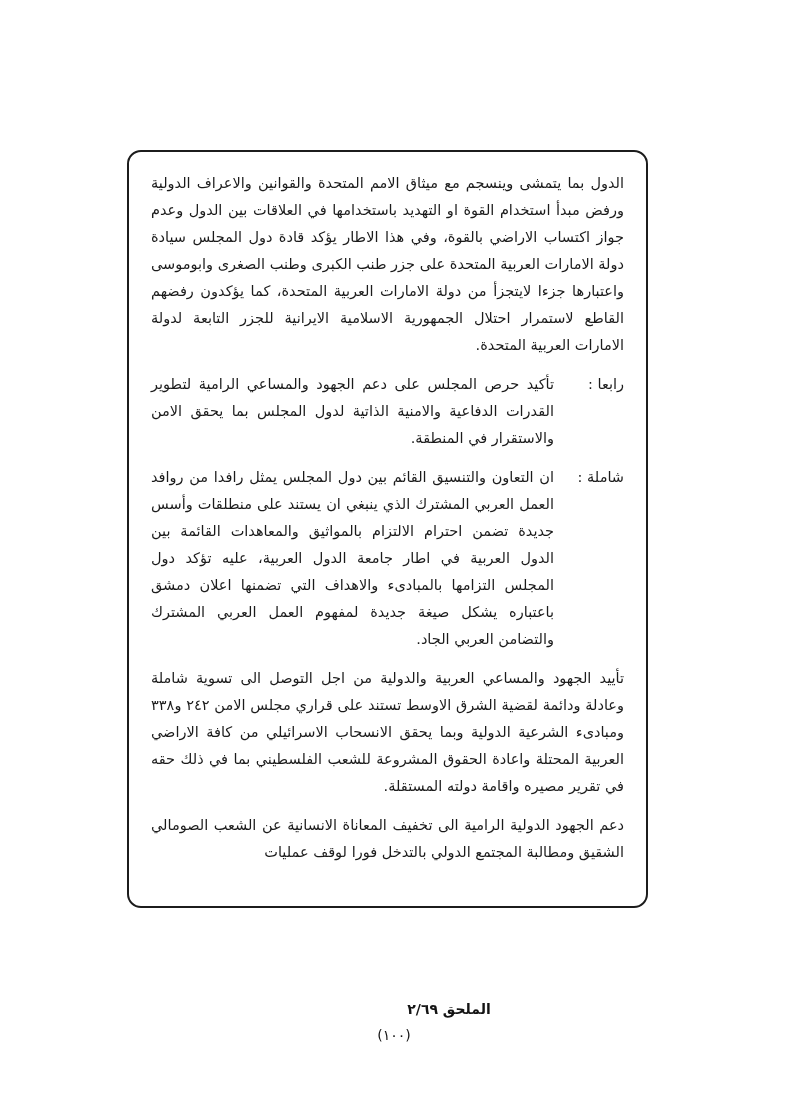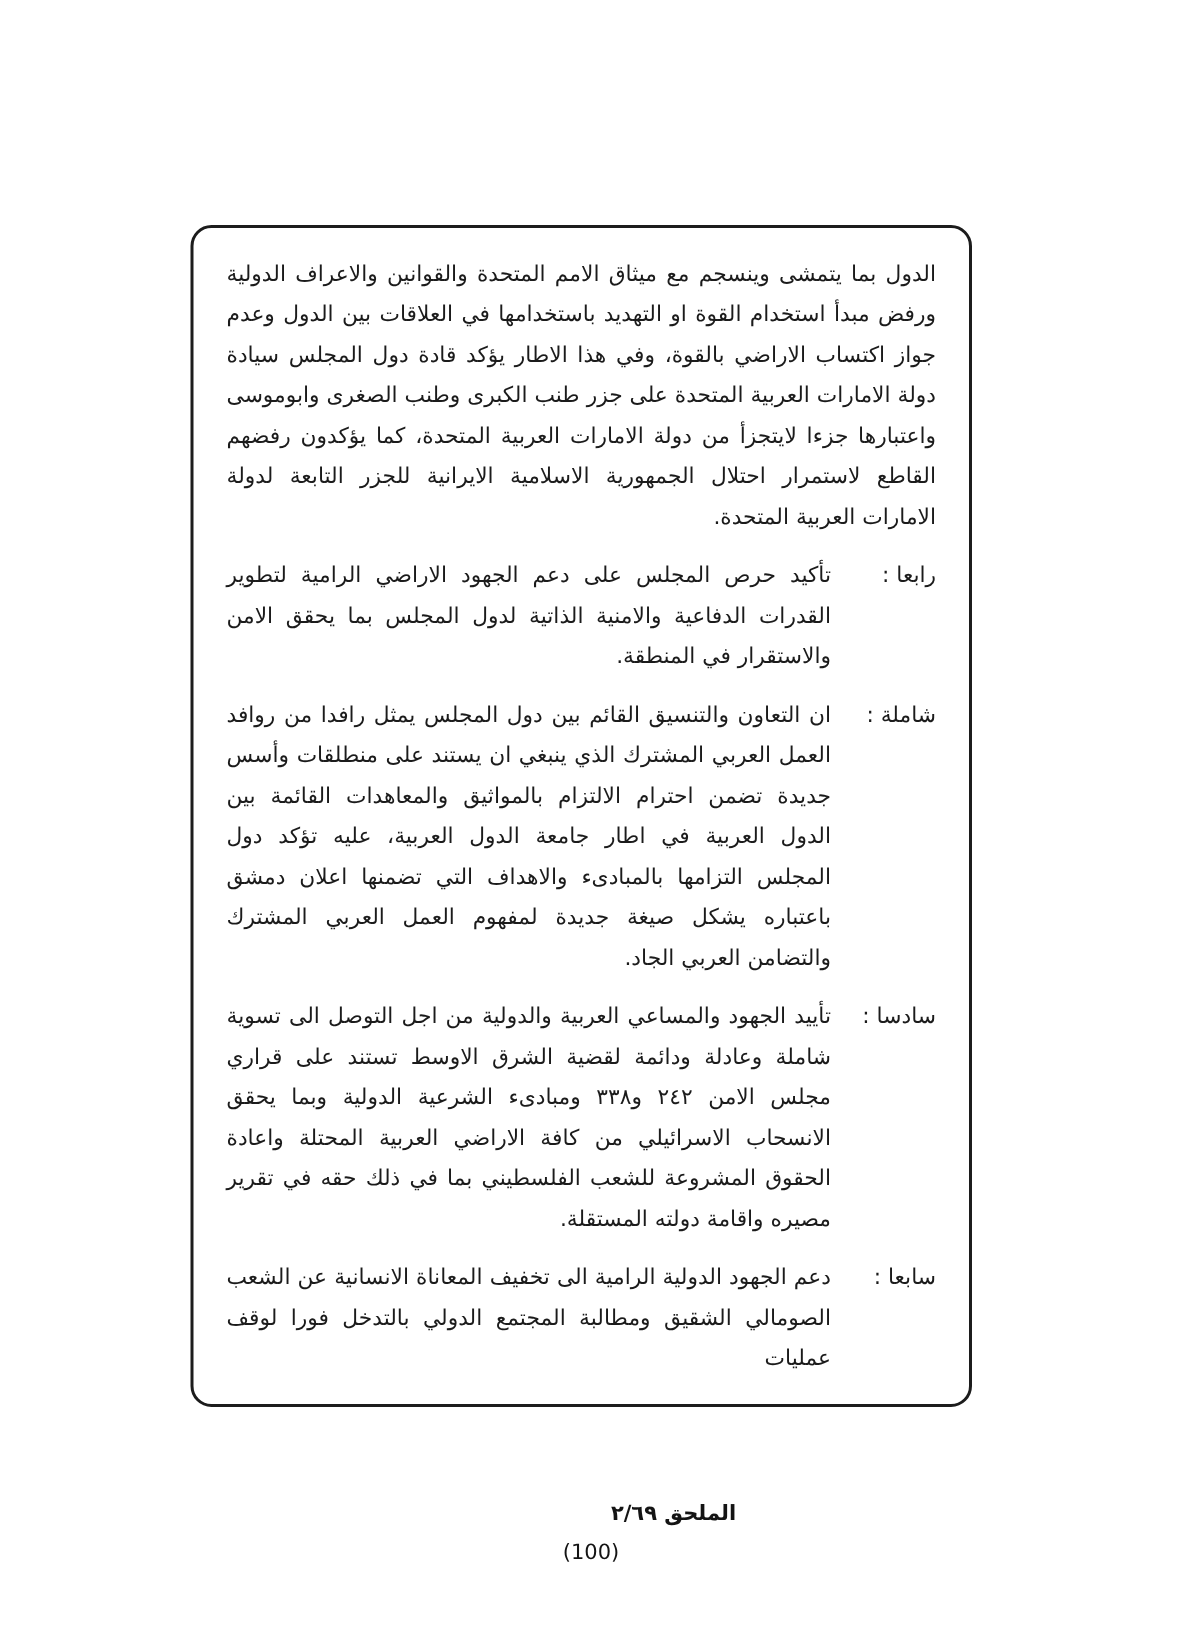--- a/index.html
+++ b/index.html
@@ -80,37 +80,35 @@
 <body>
 
 <div class="page">
 
   <div class="frame">
 
     <p class="intro">الدول بما يتمشى وينسجم مع ميثاق الامم المتحدة والقوانين والاعراف الدولية ورفض مبدأ استخدام القوة او التهديد باستخدامها في العلاقات بين الدول وعدم جواز اكتساب الاراضي بالقوة، وفي هذا الاطار يؤكد قادة دول المجلس سيادة دولة الامارات العربية المتحدة على جزر طنب الكبرى وطنب الصغرى وابوموسى واعتبارها جزءا لايتجزأ من دولة الامارات العربية المتحدة، كما يؤكدون رفضهم القاطع لاستمرار احتلال الجمهورية الاسلامية الايرانية للجزر التابعة لدولة الامارات العربية المتحدة.</p>
 
     <div class="item">
       <span class="label">رابعا :</span>
-      <span class="body">تأكيد حرص المجلس على دعم الجهود الاراضي الرامية لتطوير القدرات الدفاعية والامنية الذاتية لدول المجلس بما يحقق الامن والاستقرار في المنطقة.</span>
+      <span class="body">تأكيد حرص المجلس على دعم الجهود والمساعي الرامية لتطوير القدرات الدفاعية والامنية الذاتية لدول المجلس بما يحقق الامن والاستقرار في المنطقة.</span>
     </div>
 
     <div class="item">
       <span class="label">شاملة :</span>
       <span class="body">ان التعاون والتنسيق القائم بين دول المجلس يمثل رافدا من روافد العمل العربي المشترك الذي ينبغي ان يستند على منطلقات وأسس جديدة تضمن احترام الالتزام بالمواثيق والمعاهدات القائمة بين الدول العربية في اطار جامعة الدول العربية، عليه تؤكد دول المجلس التزامها بالمبادىء والاهداف التي تضمنها اعلان دمشق باعتباره يشكل صيغة جديدة لمفهوم العمل العربي المشترك والتضامن العربي الجاد.</span>
     </div>
 
     <div class="item">
-      <span class="label">سادسا :</span>
       <span class="body">تأييد الجهود والمساعي العربية والدولية من اجل التوصل الى تسوية شاملة وعادلة ودائمة لقضية الشرق الاوسط تستند على قراري مجلس الامن ٢٤٢ و٣٣٨ ومبادىء الشرعية الدولية وبما يحقق الانسحاب الاسرائيلي من كافة الاراضي العربية المحتلة واعادة الحقوق المشروعة للشعب الفلسطيني بما في ذلك حقه في تقرير مصيره واقامة دولته المستقلة.</span>
     </div>
 
     <div class="item">
-      <span class="label">سابعا :</span>
       <span class="body">دعم الجهود الدولية الرامية الى تخفيف المعاناة الانسانية عن الشعب الصومالي الشقيق ومطالبة المجتمع الدولي بالتدخل فورا لوقف عمليات</span>
     </div>
 
   </div>
 
   <div class="annex">الملحق ٢/٦٩</div>
 
-  <div class="pagenum">(100)</div>
+  <div class="pagenum">(١٠٠)</div>
 
 </div>
 
 </body></html>

